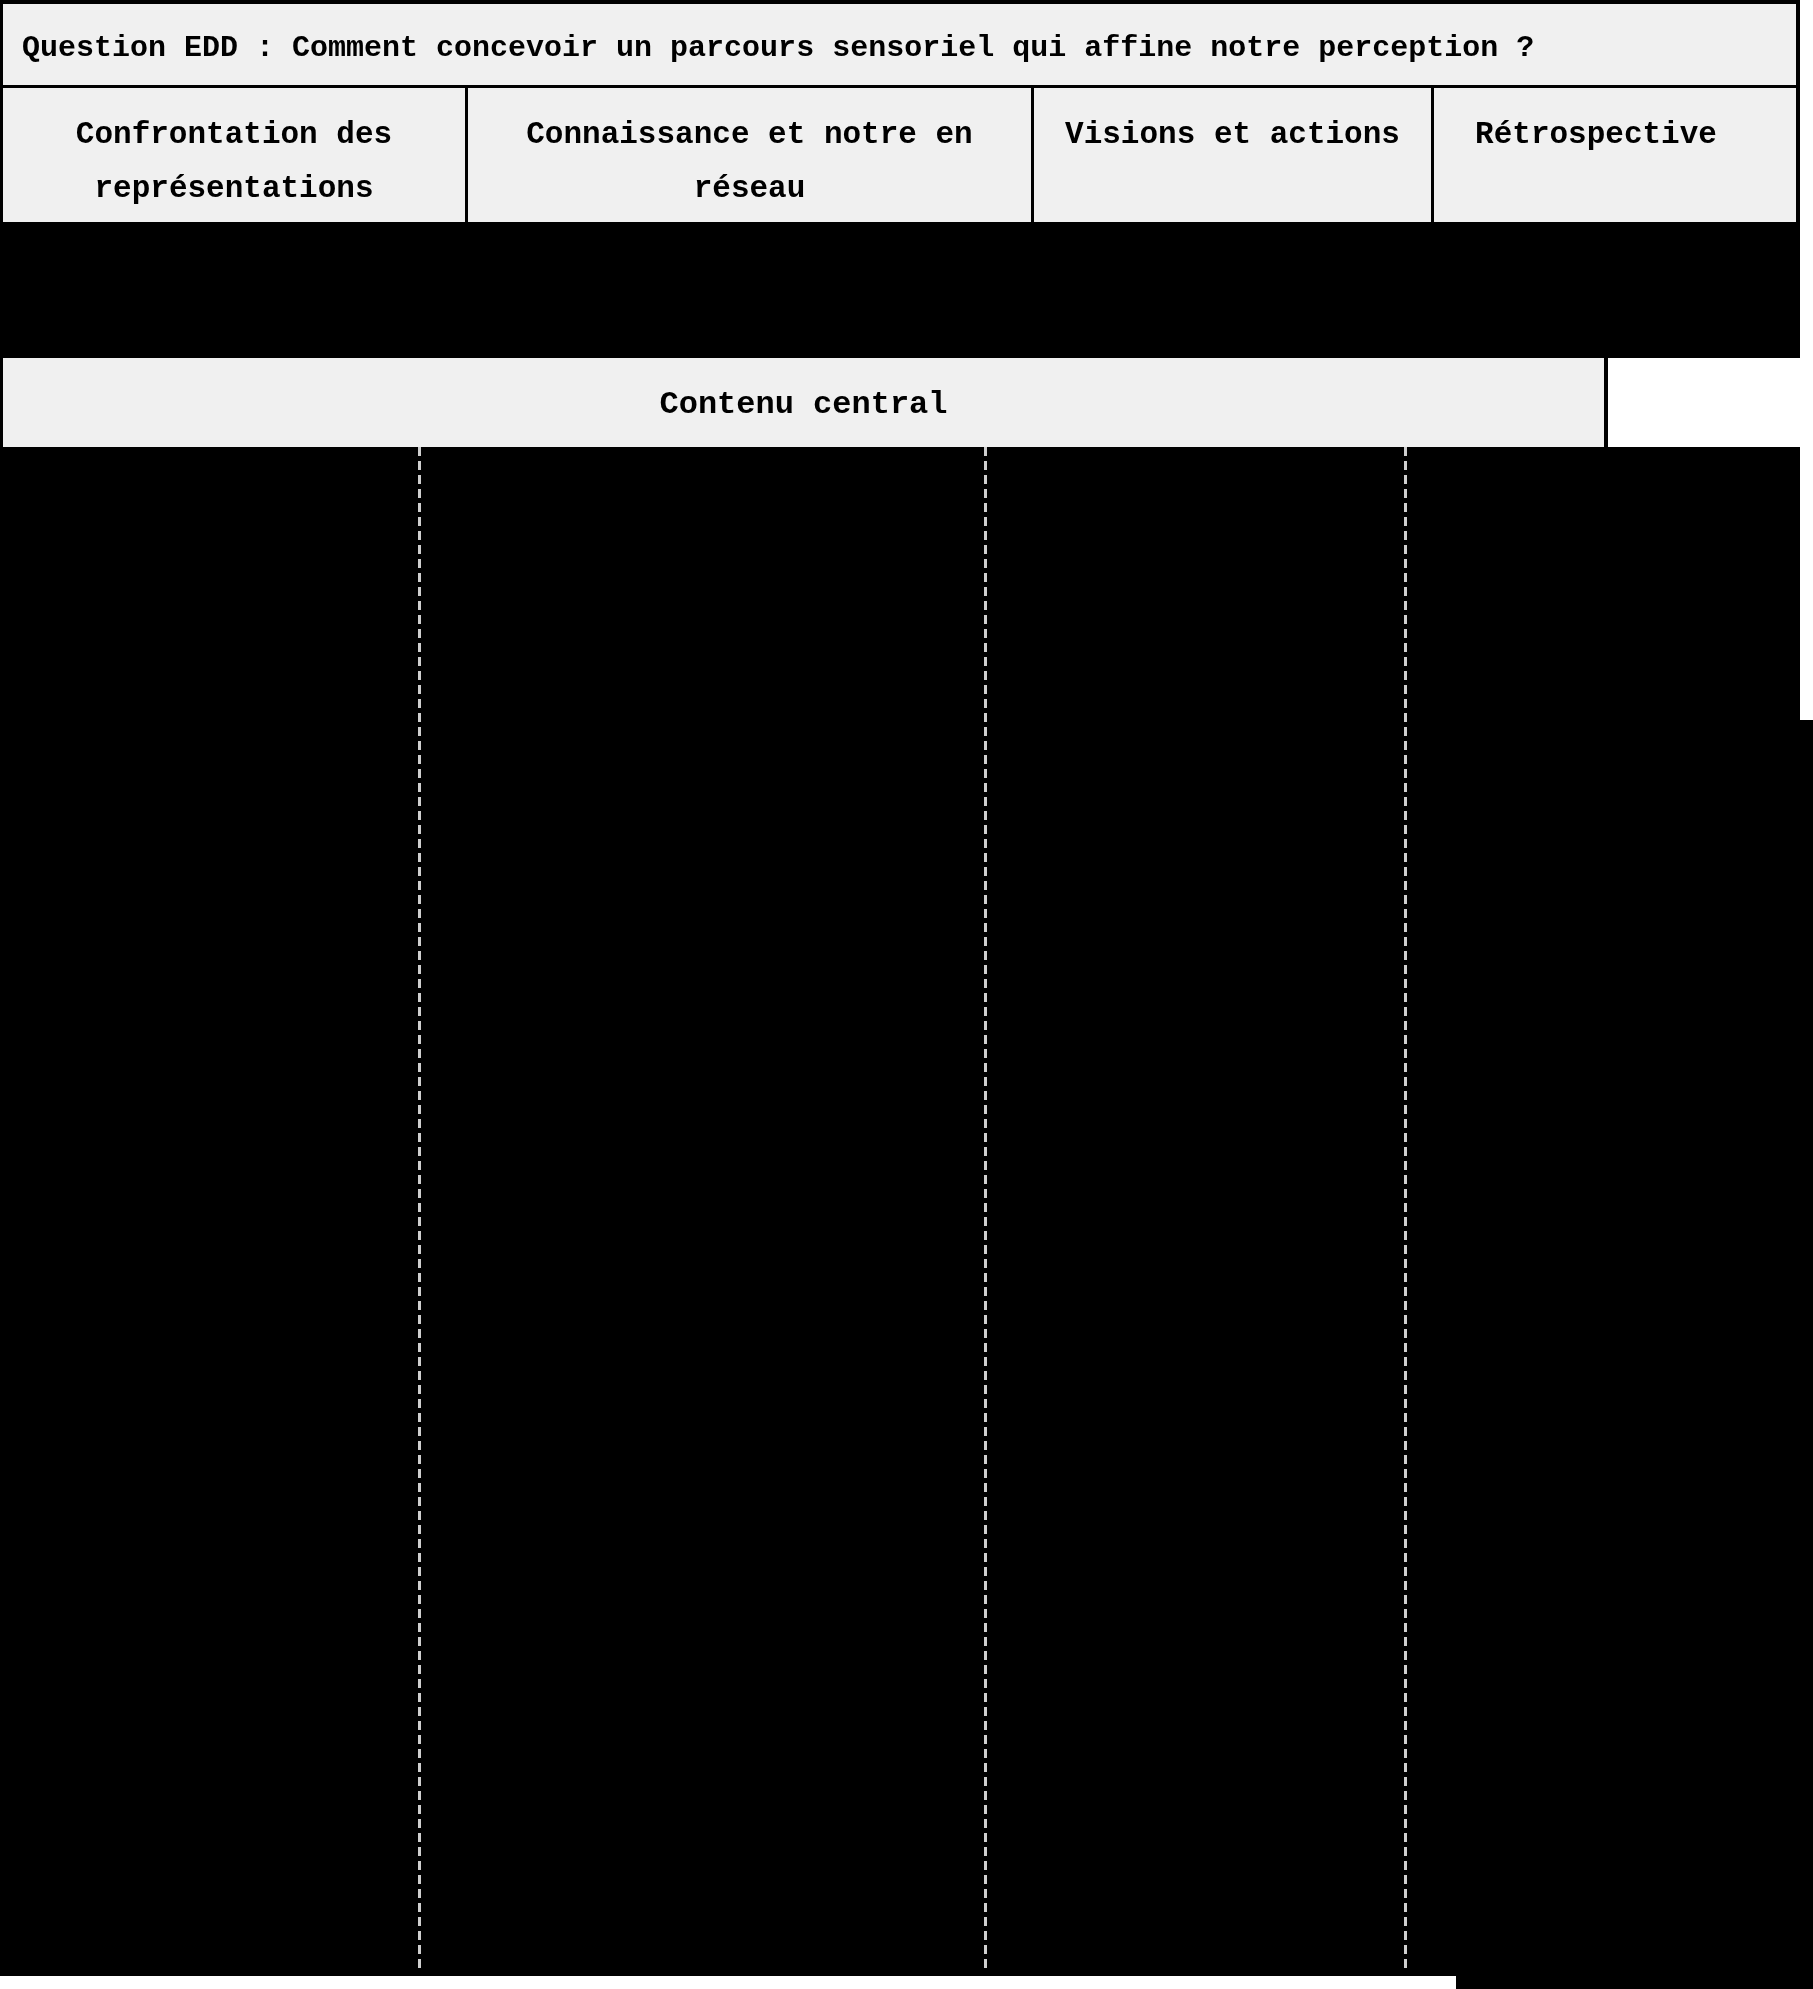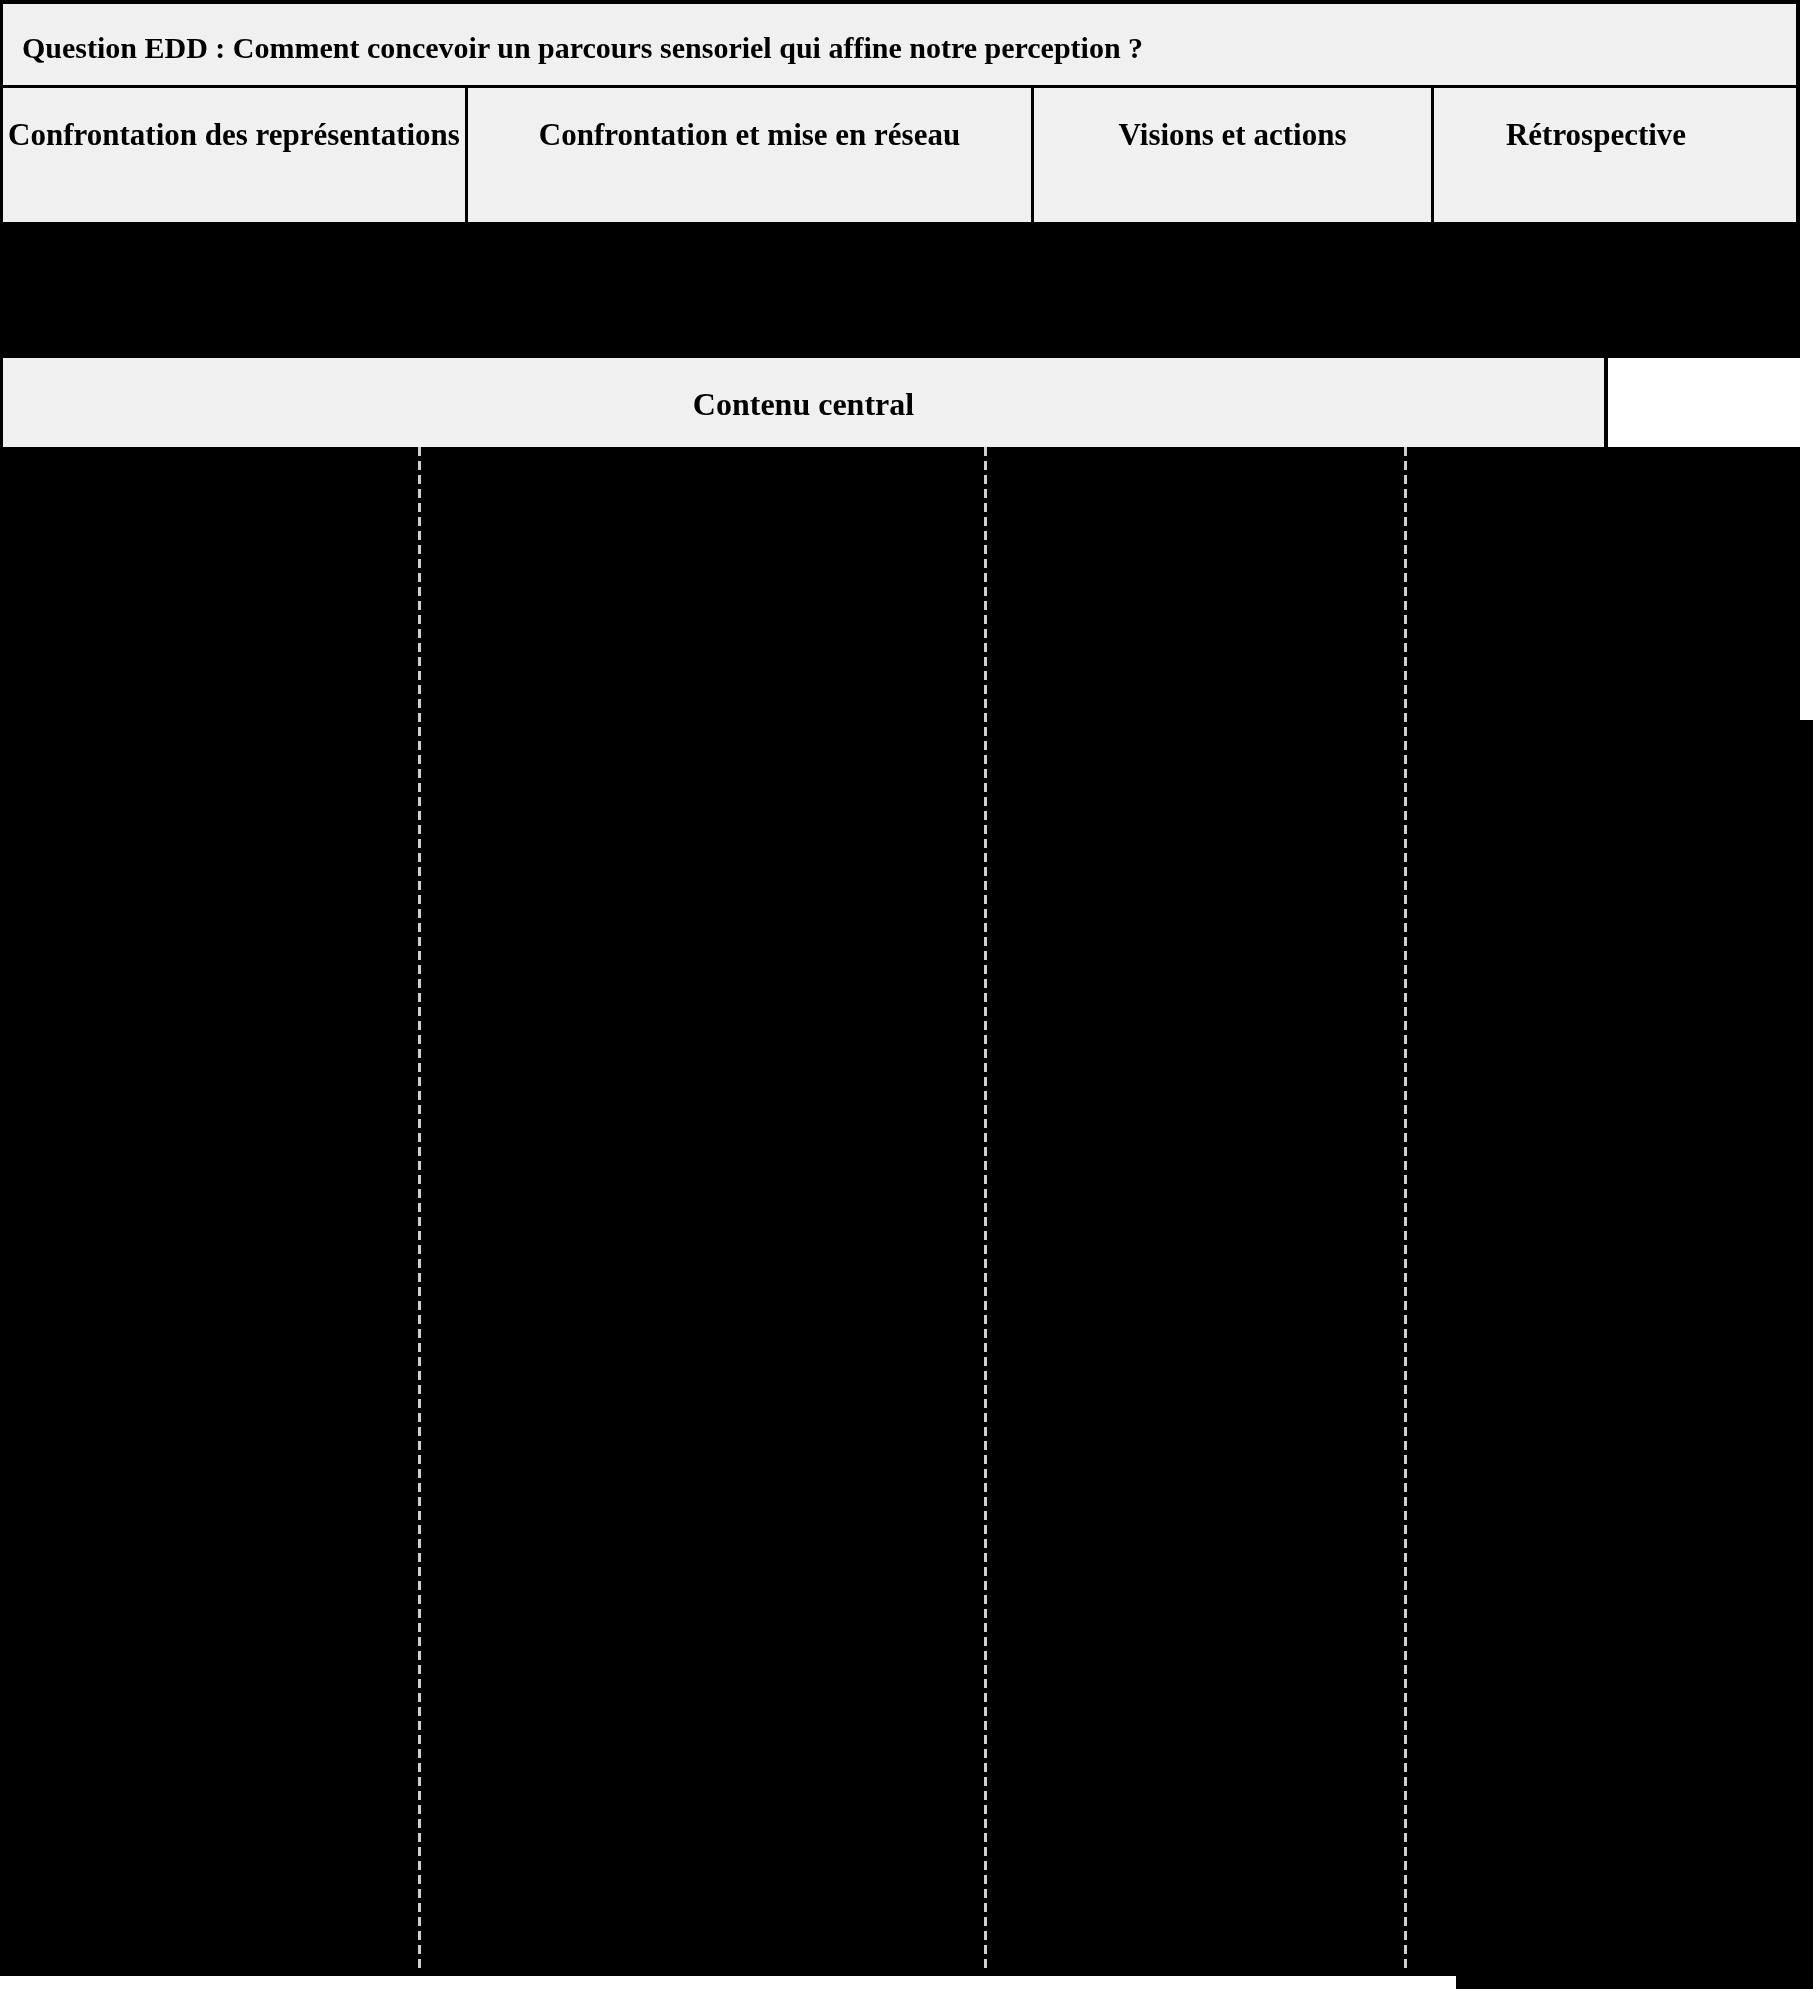--- a/index.html
+++ b/index.html
@@ -5,21 +5,21 @@
   html, body {
     margin: 0;
     padding: 0;
     background: #ffffff;
   }
   .page {
     position: relative;
     width: 1813px;
     height: 1989px;
     background: #ffffff;
-    font-family: Liberation Serif, serif;
+    font-family: Liberation Mono, monospace;
     color: #000000;
     overflow: hidden;
   }
 
   
   .row-title {
     position: absolute;
     left: 0; top: 0;
     width: 1800px; height: 88px;
     box-sizing: border-box;
@@ -127,21 +127,21 @@
 <body>
 
 <div class="page">
 
   <div class="row-title">
     <span>Question EDD : Comment concevoir un parcours sensoriel qui affine notre perception ?</span>
   </div>
 
   <div class="row-cols">
     <div class="col-cell c1">Confrontation des représentations</div>
-    <div class="col-cell c2">Confrontation et mise en réseau</div>
+    <div class="col-cell c2">Connaissance et notre en réseau</div>
     <div class="col-cell c3">Visions et actions</div>
     <div class="col-cell c4">Rétrospective</div>
   </div>
 
   <div class="redact-band"></div>
 
   <div class="section-band">
     <span>Contenu central</span>
   </div>
 

